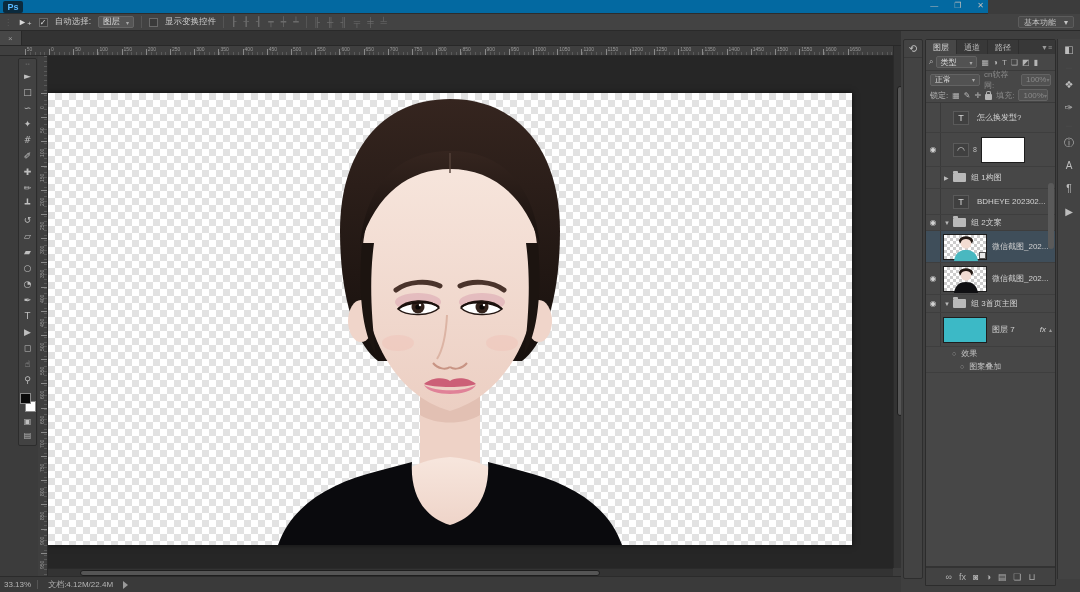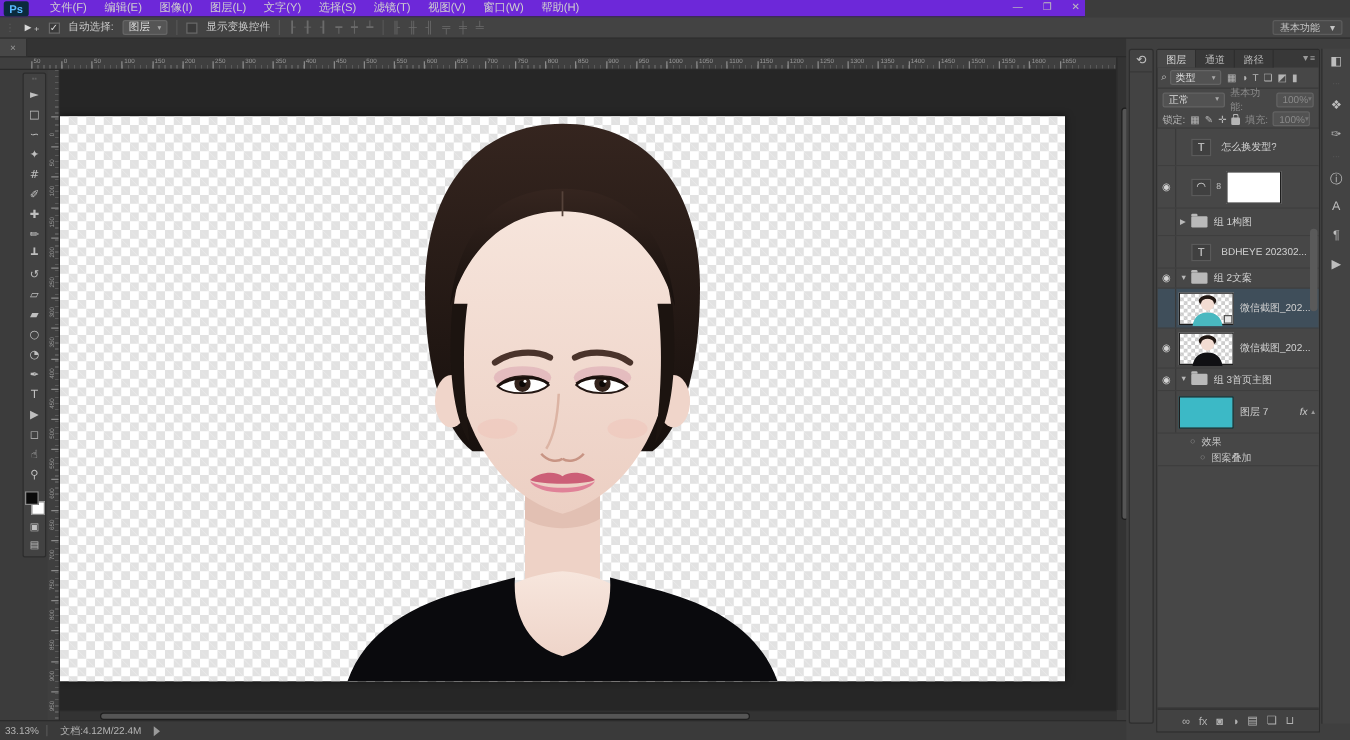--- a/index.html
+++ b/index.html
@@ -1,20 +1,20 @@
 <!DOCTYPE html>
 <html><head>
 <meta charset="utf-8">
 <style>
   html,body{margin:0;padding:0;background:#222;}
   *{box-sizing:border-box;font-family:"Liberation Sans","DejaVu Sans",sans-serif;}
   .app{position:relative;width:1080px;height:592px;background:#3c3c3c;overflow:hidden;color:#c9c9c9;}
 
   
-  .menubar{position:absolute;left:0;top:0;width:868px;height:14px;background:#6d28d9;border-bottom:1px solid #2d2d2d;display:flex;align-items:center;font-size:9px;gap:11px;}
+  .menubar{position:absolute;left:0;top:0;width:988px;height:14px;background:#0369a1;border-bottom:1px solid #2d2d2d;display:flex;align-items:center;font-size:9px;}
   .ps-logo{width:20px;height:12px;margin:0 6px 0 3px;background:#0b2a3d;color:#59b9ff;font-weight:bold;font-size:9px;display:flex;align-items:center;justify-content:center;border-radius:2px;}
   .menu-items{display:flex;gap:14px;}
   .menu-items span{color:#cfcfcf;cursor:default;}
   .win-btns{position:absolute;right:4px;top:1px;display:flex;gap:16px;font-size:8px;color:#bdbdbd;}
 
   
   .optionsbar{position:absolute;left:0;top:14px;width:1080px;height:17px;background:#434343;border-bottom:1px solid #2a2a2a;display:flex;align-items:center;font-size:8.5px;gap:7px;padding-left:4px;}
   .grip-v{color:#5d5d5d;font-size:8px;letter-spacing:-1px;}
   .opt-tool{color:#d8d8d8;font-size:9px;}
   .chk{width:9px;height:9px;border:1px solid #6a6a6a;background:#3a3a3a;display:inline-flex;align-items:center;justify-content:center;font-size:8px;color:#dedede;}
@@ -124,32 +124,20 @@
   
   .watermark{position:absolute;left:842px;top:531px;z-index:50;font-size:27px;font-weight:bold;color:#0b0b0b;letter-spacing:0;white-space:nowrap;}
 </style>
 </head>
 <body>
 
 <div class="app">
 
   <div class="menubar">
     <span class="ps-logo">Ps</span>
-    <span class="menu-items">
-        <span>文件(F)</span>
-        <span>编辑(E)</span>
-        <span>图像(I)</span>
-        <span>图层(L)</span>
-        <span>文字(Y)</span>
-        <span>选择(S)</span>
-        <span>滤镜(T)</span>
-        <span>视图(V)</span>
-        <span>窗口(W)</span>
-        <span>帮助(H)</span>
-      </span>
     <span class="win-btns">
       <span>—</span>
       <span>❐</span>
       <span>✕</span>
     </span>
   </div>
 
   <div class="optionsbar">
     <span class="grip-v">⋮</span>
     <span class="opt-tool">►₊</span>
@@ -424,21 +412,21 @@
             <span>❏</span>
             <span>◩</span>
             <span>▮</span>
           </span>
       </div>
       <div class="blend-row">
         <span class="dd blend-dd">
           <span>正常</span>
           <span style="font-size:6px;color:#aaa">▾</span>
         </span>
-        <span class="dim">基本功能:</span>
+        <span class="dim">cn软荐网:</span>
         <span class="dd val-dd">
           <span>100%</span>
           <span style="font-size:6px;color:#777">▾</span>
         </span>
       </div>
       <div class="lock-row">
         <span>锁定:</span>
         <span class="lockicons">
             <span>▦</span>
             <span>✎</span>

